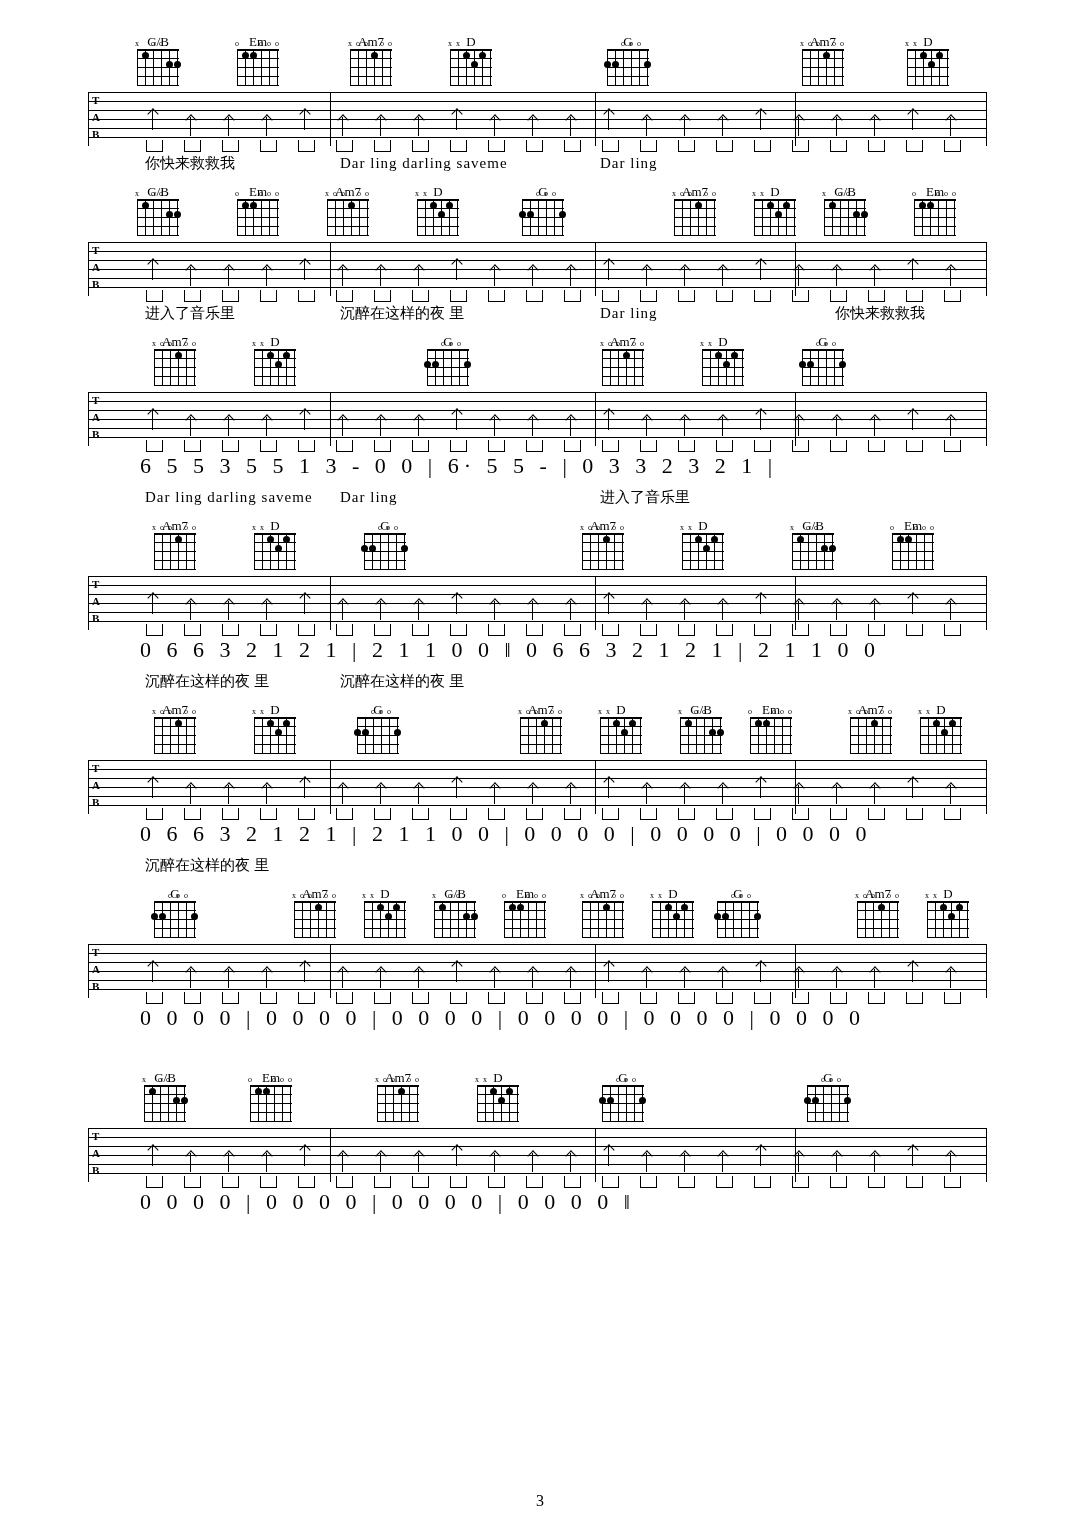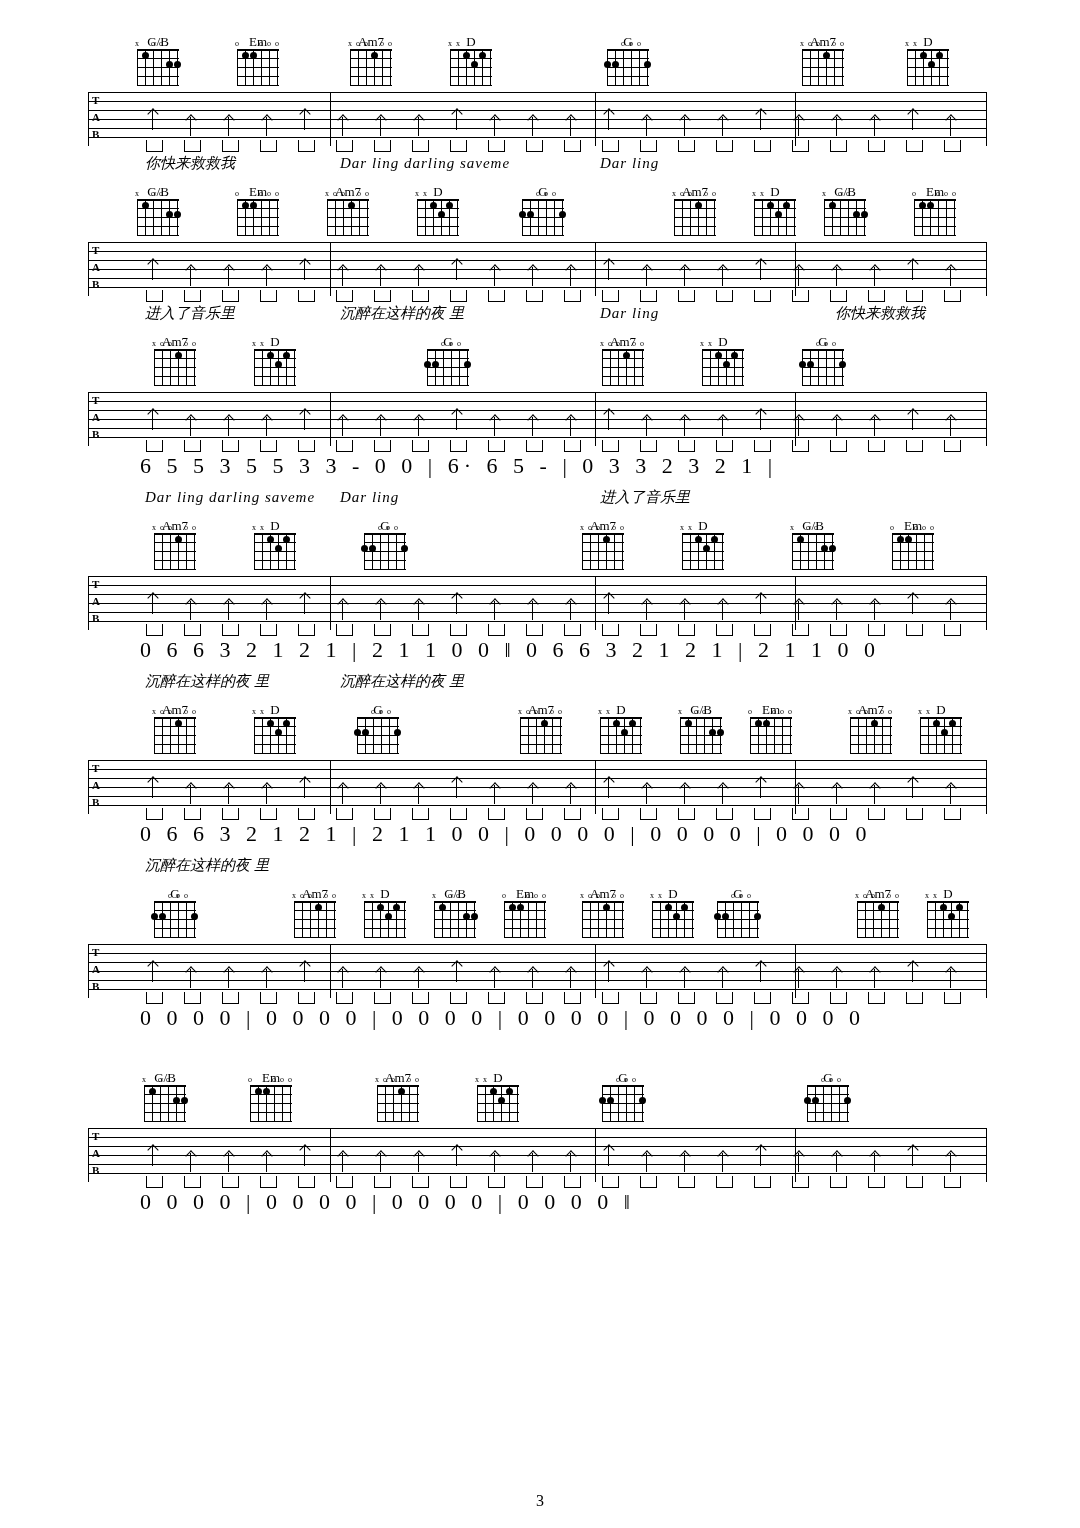--- a/index.html
+++ b/index.html
@@ -29,21 +29,21 @@
   .staff .bl{position:absolute;width:1px;background:#000;top:0;height:54px;}
   .staff .tabmark{position:absolute;left:92px;font-family:"Liberation Serif",serif;font-size:11px;font-weight:bold;line-height:12px;}
   .arrow{position:absolute;width:9px;height:22px;}
   .arrow:before{content:"";position:absolute;left:4px;top:3px;width:1px;height:19px;background:#000;}
   .arrow:after{content:"";position:absolute;left:1px;top:2px;width:7px;height:7px;border-left:1px solid #000;border-top:1px solid #000;transform:rotate(45deg);}
   .brack{position:absolute;width:15px;height:11px;border:1px solid #000;border-top:none;}
 
   
   .numrow{position:relative;height:34px;}
   .numrow span.n{position:absolute;font-family:"Liberation Serif",serif;font-size:22px;line-height:24px;}
-  .lyrow{position:relative;height:26px;font-style:italic;}
+  .lyrow{position:relative;height:26px;}
   .lyrow span.l{position:absolute;font-family:"Liberation Sans",sans-serif;font-size:15px;line-height:18px;}
   .lyrow span.en{font-family:"Liberation Serif",serif;font-size:15px;letter-spacing:1px;}
   .pagenum{position:absolute;left:0;width:1080px;text-align:center;bottom:18px;font-size:16px;font-family:"Liberation Serif",serif;}
 </style>
 </head>
 <body>
 
 <div class="page">
   <div id="render-root">
       <div class="system" style="margin-top: 34px;">
@@ -770,21 +770,21 @@
           <div class="brack" style="left: 678px; top: 48px;"></div>
           <div class="brack" style="left: 716px; top: 48px;"></div>
           <div class="brack" style="left: 754px; top: 48px;"></div>
           <div class="brack" style="left: 792px; top: 48px;"></div>
           <div class="brack" style="left: 830px; top: 48px;"></div>
           <div class="brack" style="left: 868px; top: 48px;"></div>
           <div class="brack" style="left: 906px; top: 48px;"></div>
           <div class="brack" style="left: 944px; top: 48px;"></div>
         </div>
         <div class="numrow">
-          <span class="n" style="left: 140px; letter-spacing: 5px;">6 5 5 3 5 5 3 3 - 0 0 | 6· 6 5 - | 0 3 3 2 3 2 1 |</span>
+          <span class="n" style="left: 140px; letter-spacing: 5px;">6 5 5 3 5 5 1 3 - 0 0 | 6· 5 5 - | 0 3 3 2 3 2 1 |</span>
         </div>
         <div class="lyrow">
           <span class="l en" style="left: 145px;">Dar ling darling  saveme</span>
           <span class="l en" style="left: 340px;">Dar  ling</span>
           <span class="l" style="left: 600px;">进入了音乐里</span>
         </div>
       </div>
       <div class="system" style="margin-top: 4px;">
         <div class="chords">
           <div class="chord" style="left: 152px;">

